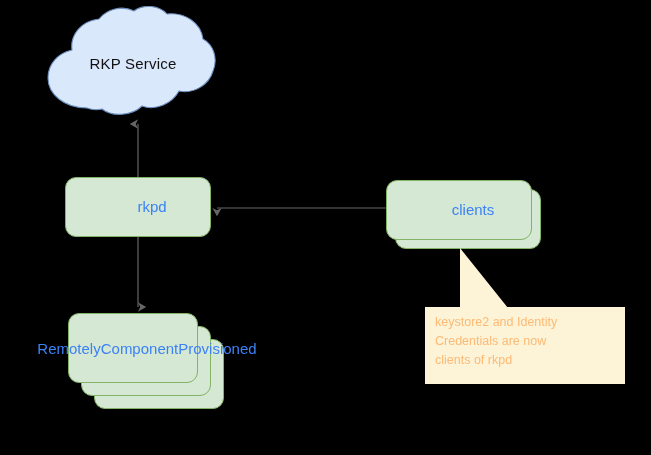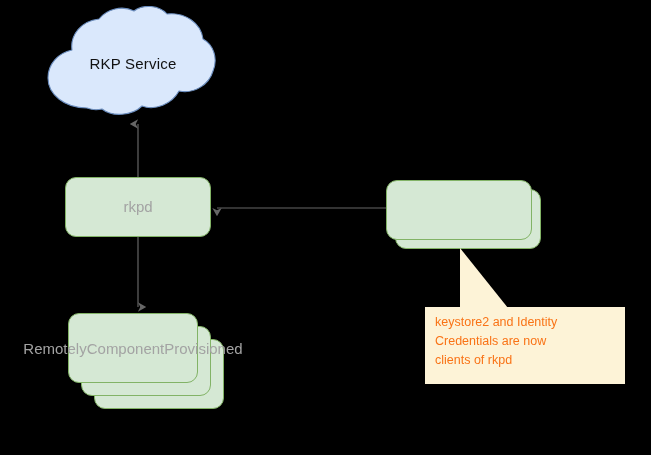--- a/index.html
+++ b/index.html
@@ -49,24 +49,25 @@
     border: 1px solid #82b366;
     border-radius: 11px;
     box-sizing: border-box;
   }
   .rbox-label {
     position: absolute;
     display: flex;
     align-items: center;
     justify-content: center;
     text-align: center;
-    color: #a3a3a3;
+    color: #3b82f6;
     font-size: 15px;
     line-height: 20px;
     box-sizing: border-box;
+    margin-left: 14px;
   }
 
   
   .rkpd-box { left: 65px; top: 177px; width: 146px; height: 60px; }
   .rkpd-label { left: 65px; top: 177px; width: 146px; height: 60px; }
 
   
   .clients-back  { left: 395px; top: 189px; width: 146px; height: 60px; }
   .clients-front { left: 386px; top: 180px; width: 146px; height: 60px; }
   .clients-label { left: 386px; top: 180px; width: 146px; height: 60px; }
@@ -99,21 +100,21 @@
     width: 200px;
     height: 77px;
     background: #fdf3d7;
     box-sizing: border-box;
   }
   .callout-text {
     position: absolute;
     left: 435px;
     top: 313px;
     width: 182px;
-    color: #f97316;
+    color: #fdba74;
     font-size: 12.5px;
     line-height: 19px;
     white-space: pre-line;
   }
   .callout-tail {
     position: absolute;
     left: 450px;
     top: 246px;
     width: 60px;
     height: 62px;
@@ -166,20 +167,21 @@
     <g>
       <line x1="386" y1="208" x2="217" y2="208" stroke="#666666" stroke-width="1.2" marker-end="url(#arrLeft)"></line>
     </g>
   </svg>
 
   <div class="rbox rkpd-box"></div>
   <div class="rbox-label rkpd-label">rkpd</div>
 
   <div class="rbox clients-back"></div>
   <div class="rbox clients-front"></div>
+  <div class="rbox-label clients-label">clients</div>
 
   <div class="rbox rpc-back2"></div>
   <div class="rbox rpc-back1"></div>
   <div class="rbox rpc-front"></div>
   <div class="rbox-label rpc-label">
     <span>Remotely</span>
     <span>Component</span>
     <span>Provisioned</span>
   </div>
 

